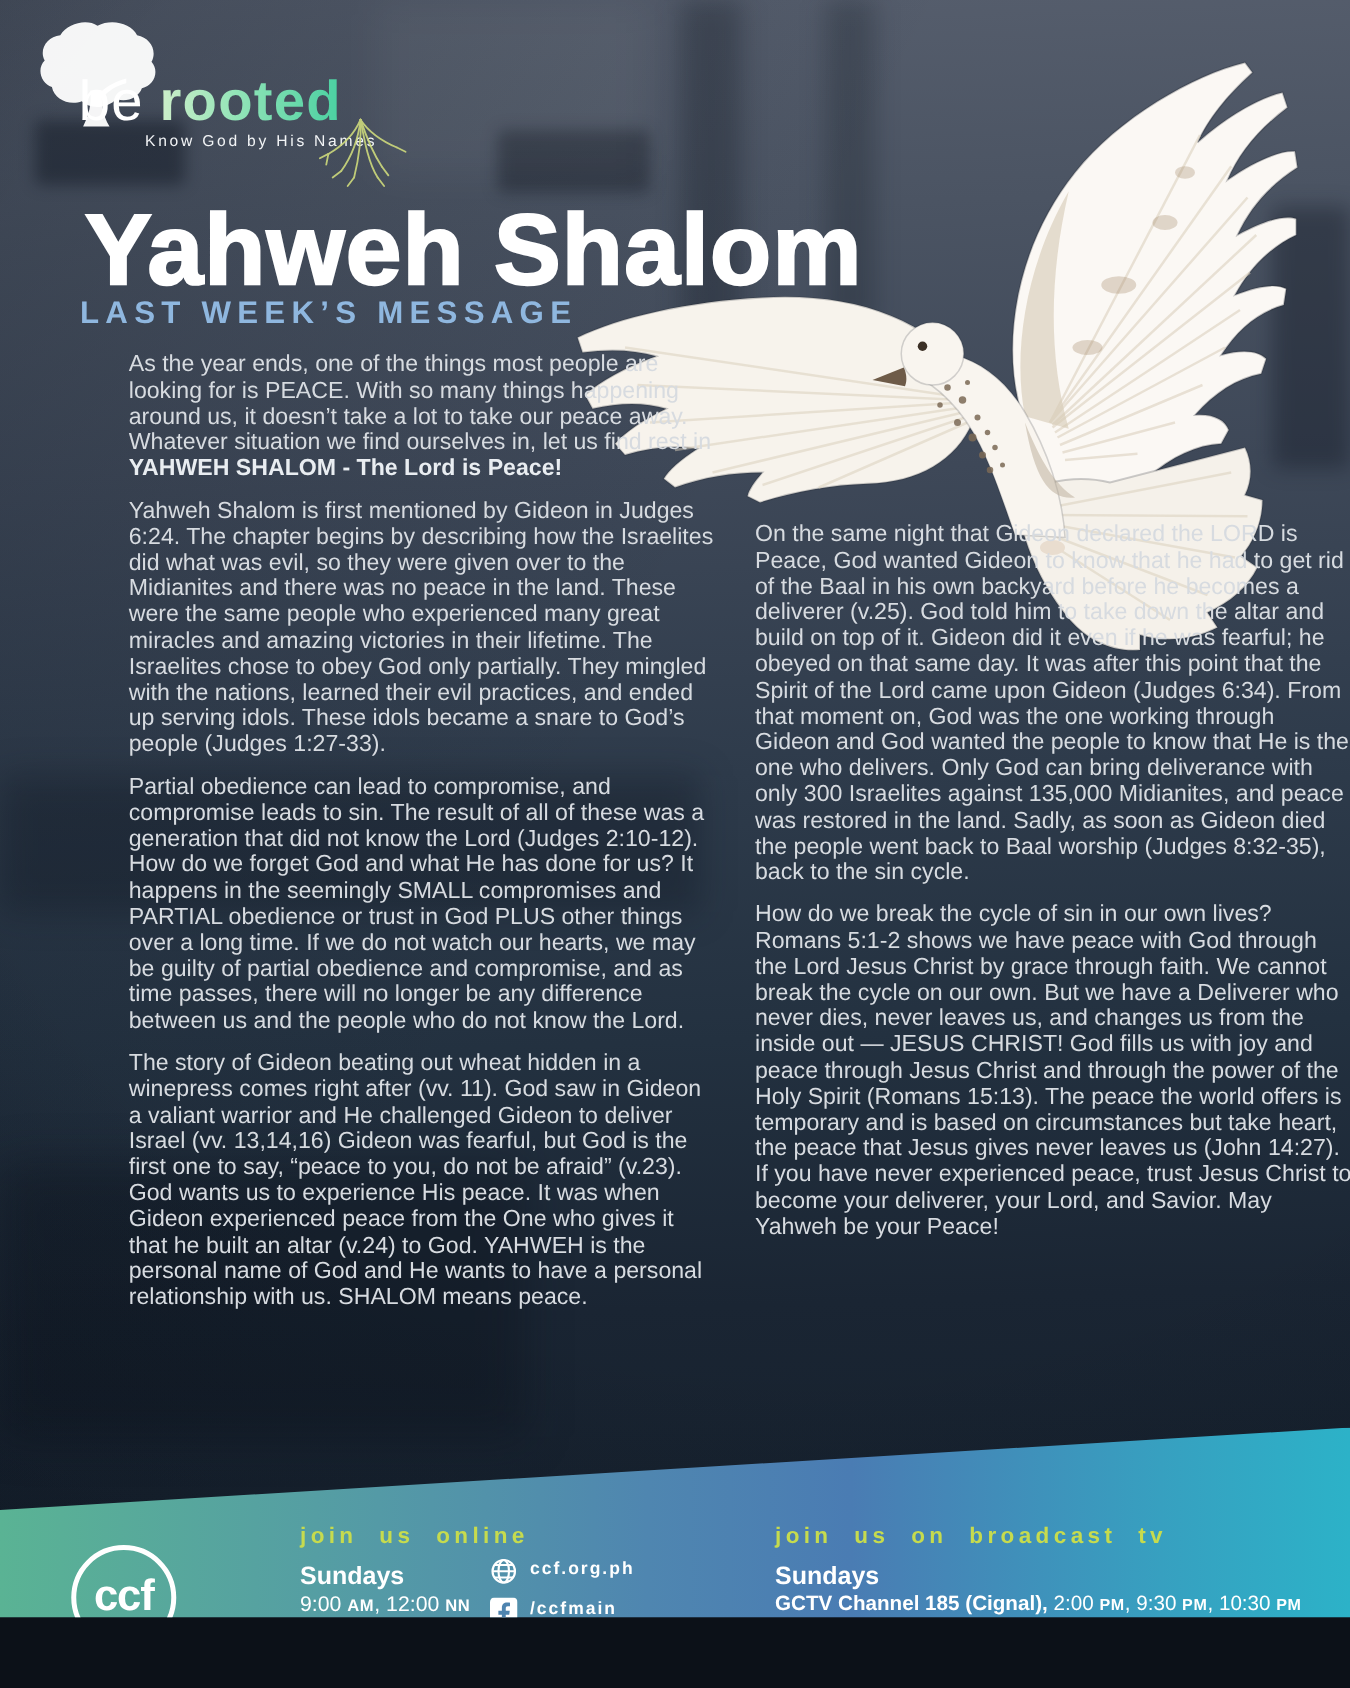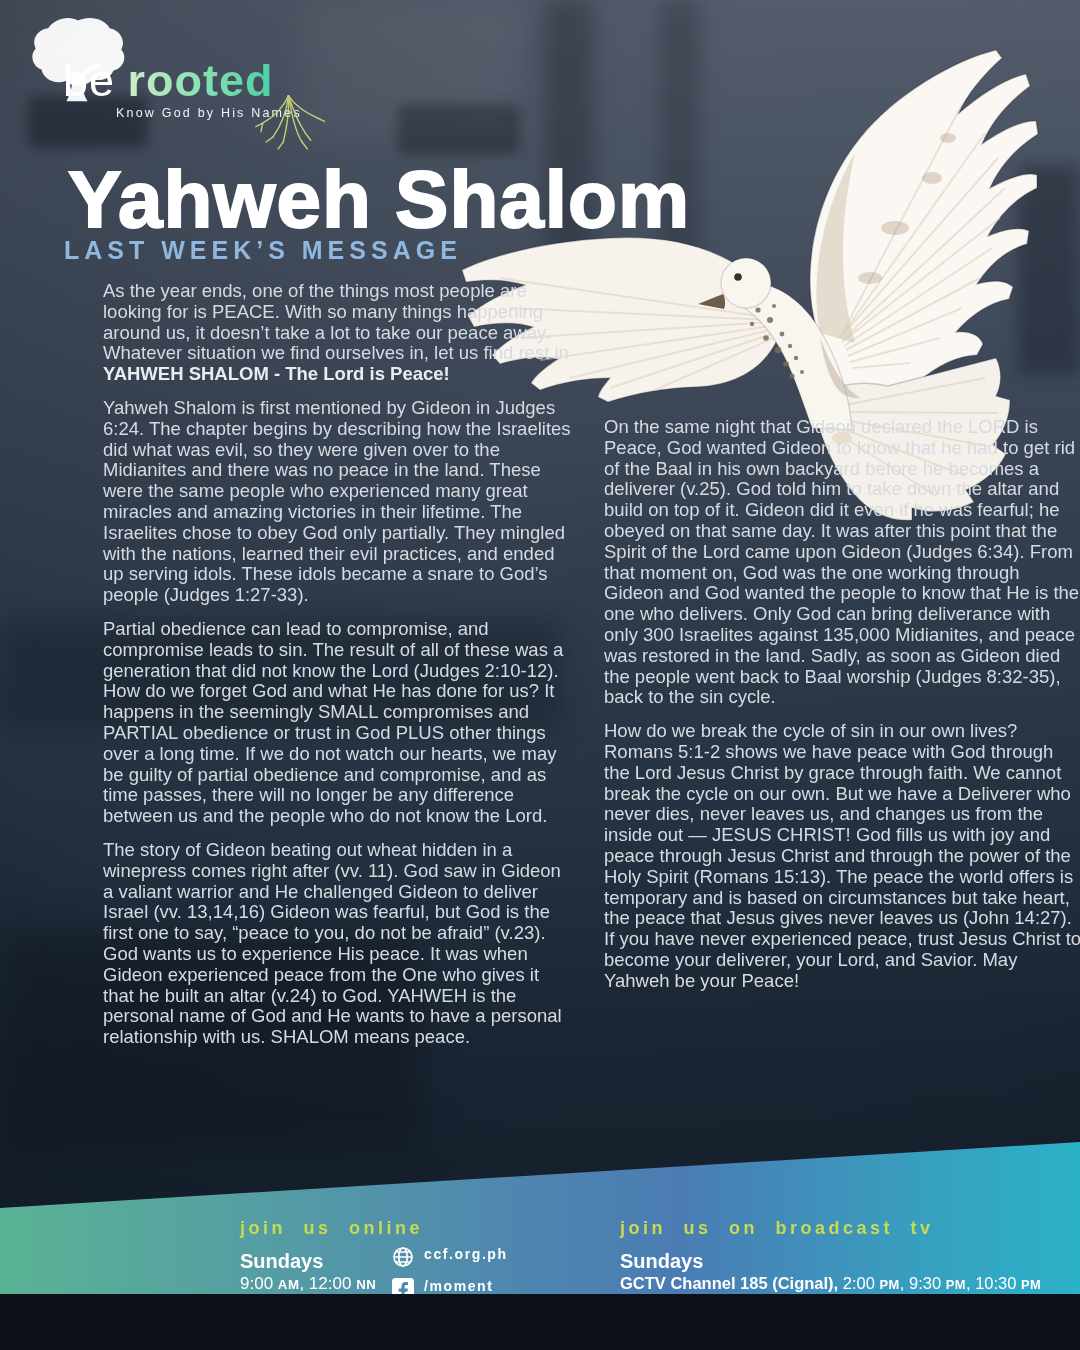--- a/index.html
+++ b/index.html
@@ -185,20 +185,23 @@
       <p><span>Yahweh Shalom is first mentioned by Gideon in Judges 6:24. The chapter begins by describing how the Israelites did what was evil, so they were given over to the Midianites and there was no peace in the land. These were the same people who experienced many great miracles and amazing victories in their lifetime. The Israelites chose to obey God only partially. They mingled with the nations, learned their evil practices, and ended up serving idols. These idols became a snare to God’s people (Judges 1:27-33).</span></p>
       <p><span>Partial obedience can lead to compromise, and compromise leads to sin. The result of all of these was a generation that did not know the Lord (Judges 2:10-12). How do we forget God and what He has done for us? It happens in the seemingly SMALL compromises and PARTIAL obedience or trust in God PLUS other things over a long time. If we do not watch our hearts, we may be guilty of partial obedience and compromise, and as time passes, there will no longer be any difference between us and the people who do not know the Lord.</span></p>
       <p><span>The story of Gideon beating out wheat hidden in a winepress comes right after (vv. 11). God saw in Gideon a valiant warrior and He challenged Gideon to deliver Israel (vv. 13,14,16) Gideon was fearful, but God is the first one to say, “peace to you, do not be afraid” (v.23). God wants us to experience His peace. It was when Gideon experienced peace from the One who gives it that he built an altar (v.24) to God. YAHWEH is the personal name of God and He wants to have a personal relationship with us. SHALOM means peace.</span></p>
     </div>
   <div class="col col-right">
       <p><span>On the same night that Gideon declared the LORD is Peace, God wanted Gideon to know that he had to get rid of the Baal in his own backyard before he becomes a deliverer (v.25). God told him to take down the altar and build on top of it. Gideon did it even if he was fearful; he obeyed on that same day. It was after this point that the Spirit of the Lord came upon Gideon (Judges 6:34). From that moment on, God was the one working through Gideon and God wanted the people to know that He is the one who delivers. Only God can bring deliverance with only 300 Israelites against 135,000 Midianites, and peace was restored in the land. Sadly, as soon as Gideon died the people went back to Baal worship (Judges 8:32-35), back to the sin cycle.</span></p>
       <p><span>How do we break the cycle of sin in our own lives? Romans 5:1-2 shows we have peace with God through the Lord Jesus Christ by grace through faith. We cannot break the cycle on our own. But we have a Deliverer who never dies, never leaves us, and changes us from the inside out — JESUS CHRIST! God fills us with joy and peace through Jesus Christ and through the power of the Holy Spirit (Romans 15:13). The peace the world offers is temporary and is based on circumstances but take heart, the peace that Jesus gives never leaves us (John 14:27). If you have never experienced peace, trust Jesus Christ to become your deliverer, your Lord, and Savior. May Yahweh be your Peace!</span></p>
     </div>
 
   <div class="footer">
+    <div class="ccf-badge">
+      <span>ccf</span>
+    </div>
 
     <div class="f-col online">
       <div class="f-heading">join us online</div>
       <div class="f-day">Sundays</div>
       <div class="f-line"><span>9:00 </span><span class="sc">AM</span><span>, 12:00 </span><span class="sc">NN</span></div>
       <div class="f-line"><span>3:00 </span><span class="sc">PM</span><span>, 6:00 </span><span class="sc">PM</span></div>
     </div>
 
     <div class="links">
       <div class="link-row">
@@ -213,21 +216,21 @@
         </span>
         <span class="lbl">ccf.org.ph</span>
       </div>
       <div class="link-row">
         <span class="icon">
           <svg width="22" height="22" viewBox="0 0 22 22">
             <rect x="0" y="0" width="22" height="22" rx="3.5" fill="#fff"></rect>
             <path fill="#4e84af" d="M12.6,22 L12.6,13.8 L15.4,13.8 L15.8,10.6 L12.6,10.6 L12.6,8.6 C12.6,7.7 13,7 14.3,7 L16,7 L16,4.2 C15.6,4.1 14.6,4 13.6,4 C11.2,4 9.5,5.5 9.5,8.2 L9.5,10.6 L6.7,10.6 L6.7,13.8 L9.5,13.8 L9.5,22 Z"></path>
           </svg>
         </span>
-        <span class="lbl">/moment</span>
+        <span class="lbl">/ccfmain</span>
       </div>
       <div class="link-row">
         <span class="icon">
           <svg width="30" height="21" viewBox="0 0 30 21">
             <rect x="0" y="0" width="30" height="21" rx="5" fill="#fff"></rect>
             <path fill="#4e84af" d="M12,5.5 L20,10.5 L12,15.5 Z"></path>
           </svg>
         </span>
         <span class="yt-word">YouTube</span>
         <span class="lbl">@CCFmainTV</span>

